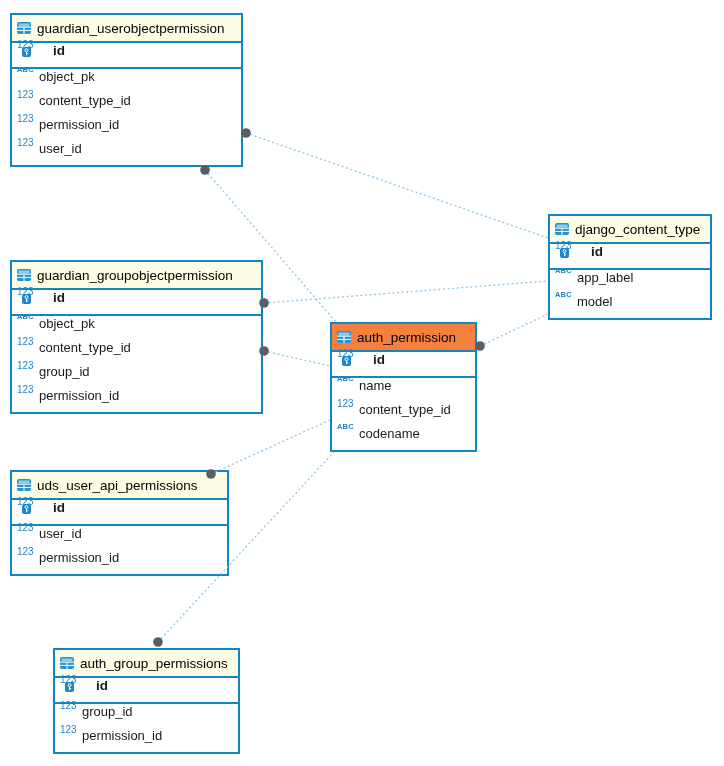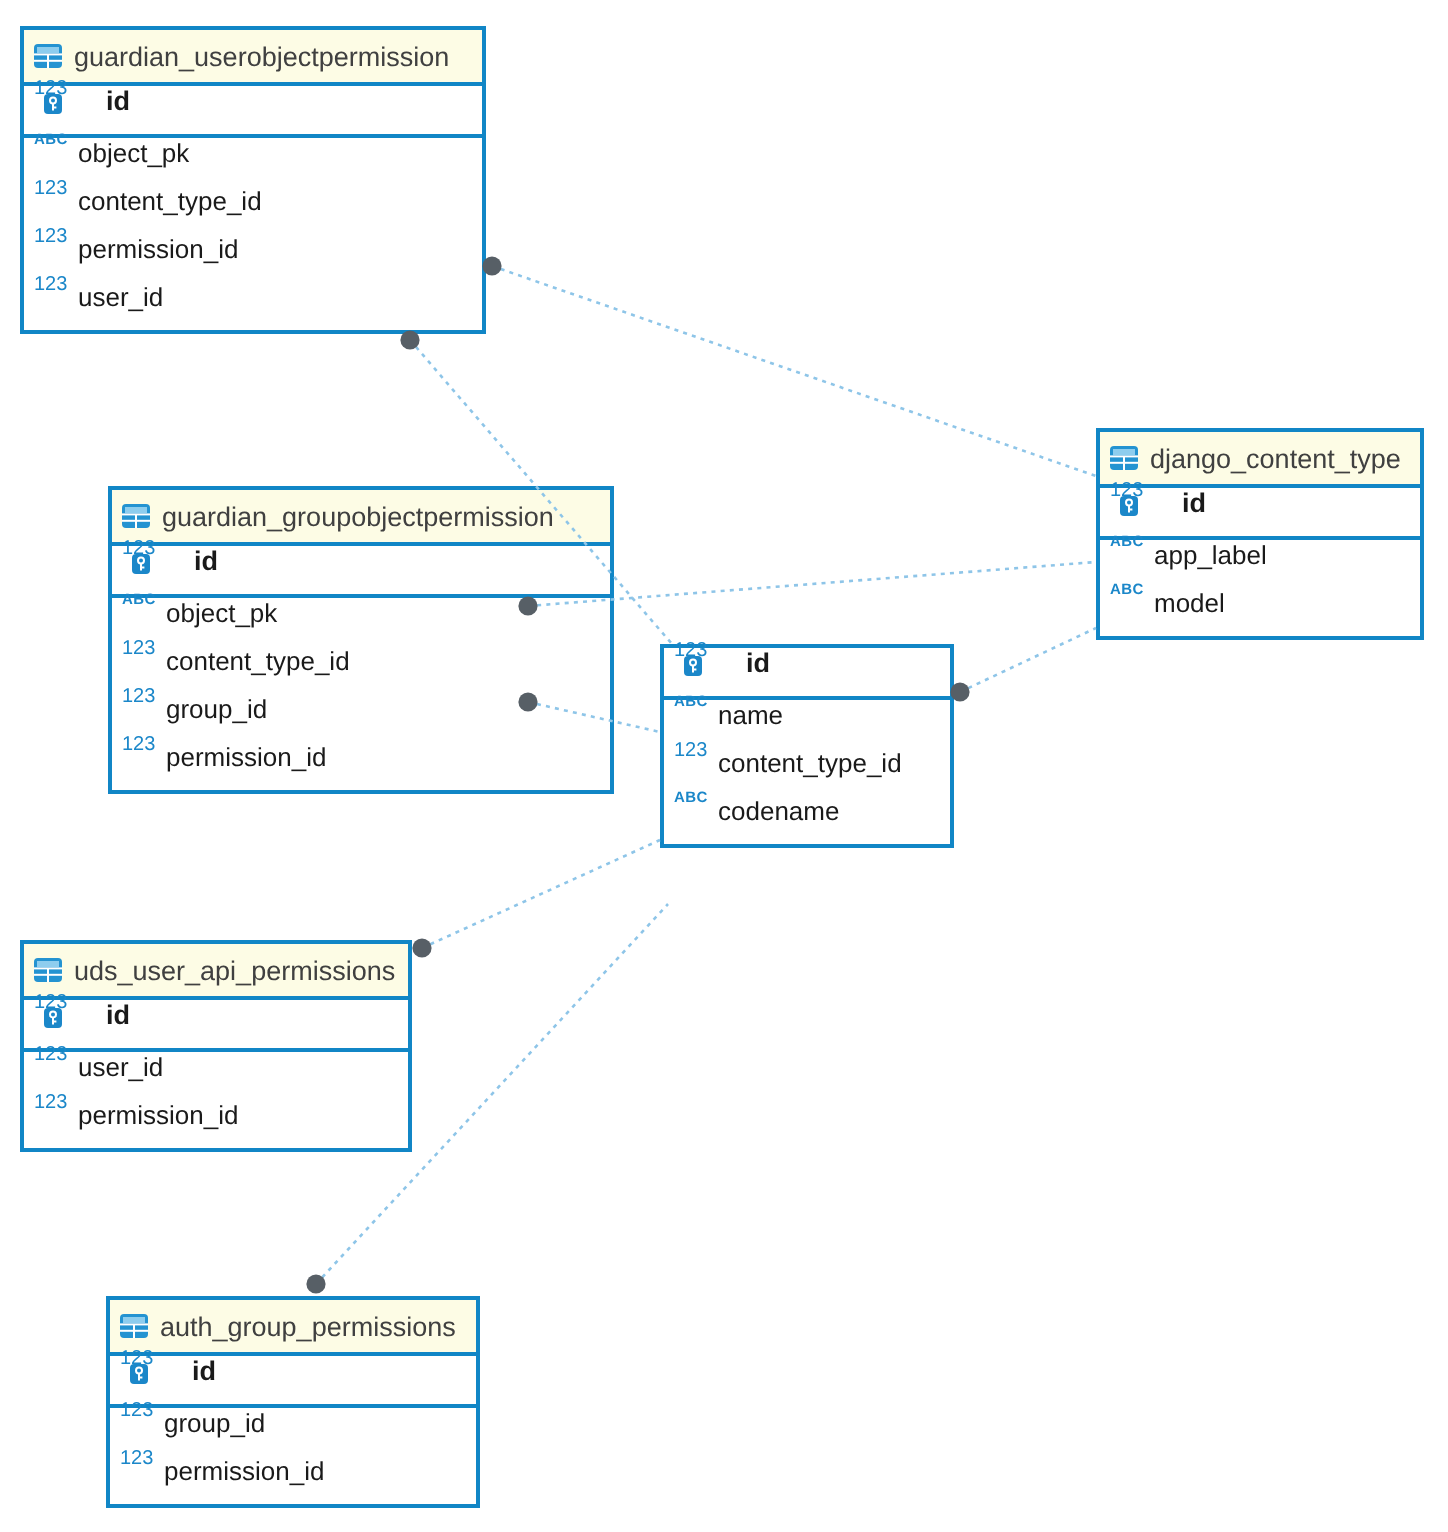--- a/index.html
+++ b/index.html
@@ -10,21 +10,21 @@
   #rel{position:absolute;left:0;top:0;width:724px;height:766px;pointer-events:none;z-index:5;}
   .rline{stroke:#8ec5e8;stroke-width:1.3;stroke-dasharray:2 2.6;fill:none;}
   .rdot{fill:#575f66;}
   .table{
     position:absolute;background:#fff;border:2px solid #1186c6;
     box-sizing:border-box;z-index:2;
   }
   .thead{
     display:flex;align-items:center;gap:6px;height:26px;padding:0 6px 0 5px;
     background:#fdfce5;border-bottom:2px solid #1186c6;
-    font-size:13.5px;color:#404040;white-space:nowrap;box-sizing:border-box;
+    font-size:13.5px;color:#000000;white-space:nowrap;box-sizing:border-box;
   }
   .thead{height:28px;}
   .table.selected .thead{background:#f57f3d;}
   .ticon{display:flex;align-items:center;flex:0 0 auto;}
   .row{
     display:flex;align-items:flex-start;height:24px;padding:0 6px 0 5px;
     font-size:13px;color:#1a1a1a;white-space:nowrap;box-sizing:border-box;
   }
   .pkrow{height:26px;border-bottom:2px solid #1186c6;}
   .pkrow .clabel{font-weight:bold;font-size:13.5px;padding-left:14px;}
@@ -79,21 +79,21 @@
     <div class="row">
       <span class="cicon num">123</span>
       <span class="clabel">permission_id</span>
     </div>
     <div class="row">
       <span class="cicon num">123</span>
       <span class="clabel">user_id</span>
     </div>
   </article>
 
-  <article class="table" style="left: 10px; top: 243px; width: 253px; margin-left: 44px;">
+  <article class="table" style="left: 10px; top: 260px; width: 253px;">
     <header class="thead">
       <span class="ticon">
         <svg width="14" height="12" viewBox="0 0 14 12">
             <rect x="0" y="0" width="14" height="12" rx="2" fill="#2493d1"></rect>
             <rect x="1.5" y="1.5" width="11" height="3" fill="#8ecdee"></rect>
             <line x1="0" y1="5.2" x2="14" y2="5.2" stroke="#fff" stroke-width="1"></line>
             <line x1="0" y1="8.4" x2="14" y2="8.4" stroke="#fff" stroke-width="1"></line>
             <line x1="7" y1="5.2" x2="7" y2="12" stroke="#fff" stroke-width="1"></line>
           </svg>
       </span>
@@ -120,20 +120,32 @@
       <span class="cicon num">123</span>
       <span class="clabel">group_id</span>
     </div>
     <div class="row">
       <span class="cicon num">123</span>
       <span class="clabel">permission_id</span>
     </div>
   </article>
 
   <article class="table selected" style="left: 330px; top: 322px; width: 147px;">
+    <header class="thead">
+      <span class="ticon">
+        <svg width="14" height="12" viewBox="0 0 14 12">
+            <rect x="0" y="0" width="14" height="12" rx="2" fill="#2493d1"></rect>
+            <rect x="1.5" y="1.5" width="11" height="3" fill="#8ecdee"></rect>
+            <line x1="0" y1="5.2" x2="14" y2="5.2" stroke="#fff" stroke-width="1"></line>
+            <line x1="0" y1="8.4" x2="14" y2="8.4" stroke="#fff" stroke-width="1"></line>
+            <line x1="7" y1="5.2" x2="7" y2="12" stroke="#fff" stroke-width="1"></line>
+          </svg>
+      </span>
+      <span class="clabel">auth_permission</span>
+    </header>
     <div class="row pkrow">
       <span class="cicon num"><span class="pkwrap"><span>123</span><span class="keybadge">
               <svg width="7" height="8" viewBox="0 0 7 8">
                 <circle cx="3.5" cy="2.2" r="1.5" fill="none" stroke="#fff" stroke-width="1"></circle>
                 <path d="M3.5 3.7 L3.5 7.2 M3.5 5.7 L5.2 5.7" stroke="#fff" stroke-width="1" fill="none"></path>
               </svg>
             </span></span></span>
       <span class="clabel">id</span>
     </div>
     <div class="row">
@@ -175,21 +187,21 @@
     <div class="row">
       <span class="cicon abc">ABC</span>
       <span class="clabel">app_label</span>
     </div>
     <div class="row">
       <span class="cicon abc">ABC</span>
       <span class="clabel">model</span>
     </div>
   </article>
 
-  <article class="table" style="left: 10px; top: 470px; width: 196px;">
+  <article class="table" style="left: 10px; top: 470px; width: 219px;">
     <header class="thead">
       <span class="ticon">
         <svg width="14" height="12" viewBox="0 0 14 12">
             <rect x="0" y="0" width="14" height="12" rx="2" fill="#2493d1"></rect>
             <rect x="1.5" y="1.5" width="11" height="3" fill="#8ecdee"></rect>
             <line x1="0" y1="5.2" x2="14" y2="5.2" stroke="#fff" stroke-width="1"></line>
             <line x1="0" y1="8.4" x2="14" y2="8.4" stroke="#fff" stroke-width="1"></line>
             <line x1="7" y1="5.2" x2="7" y2="12" stroke="#fff" stroke-width="1"></line>
           </svg>
       </span>

